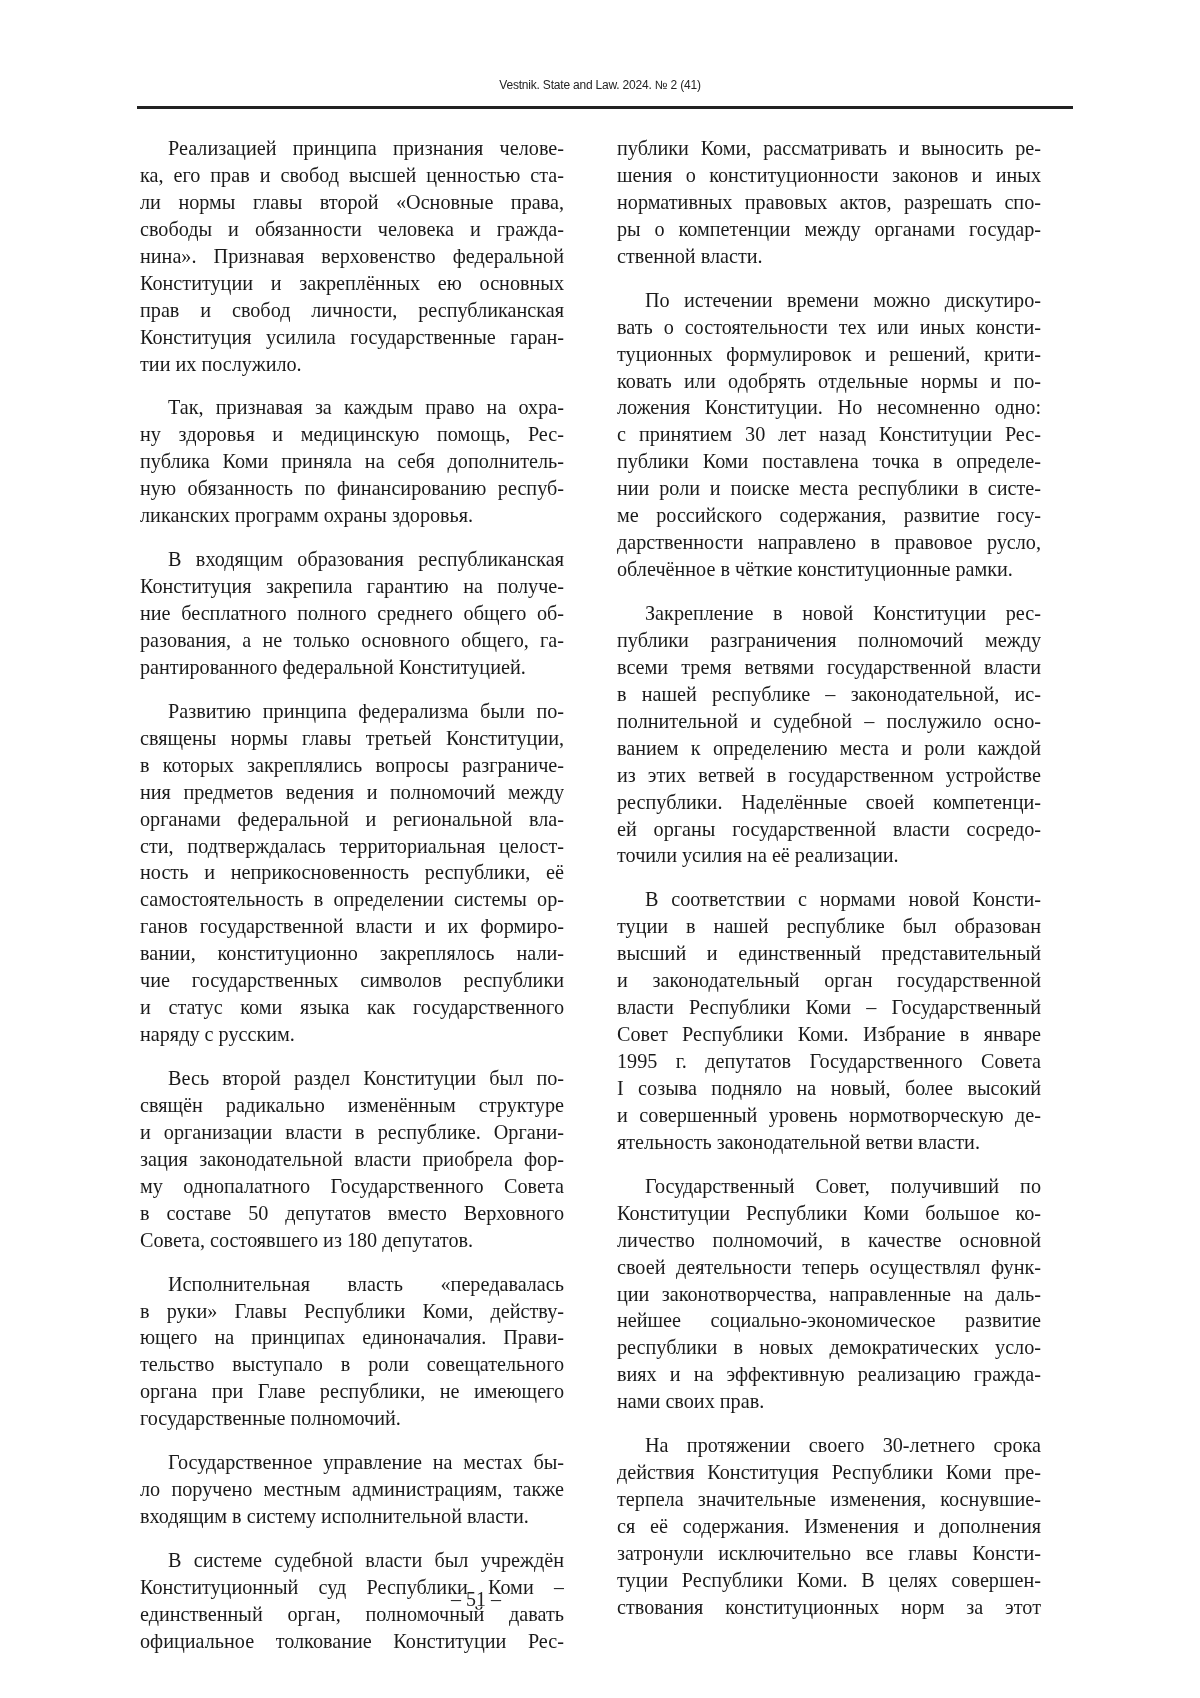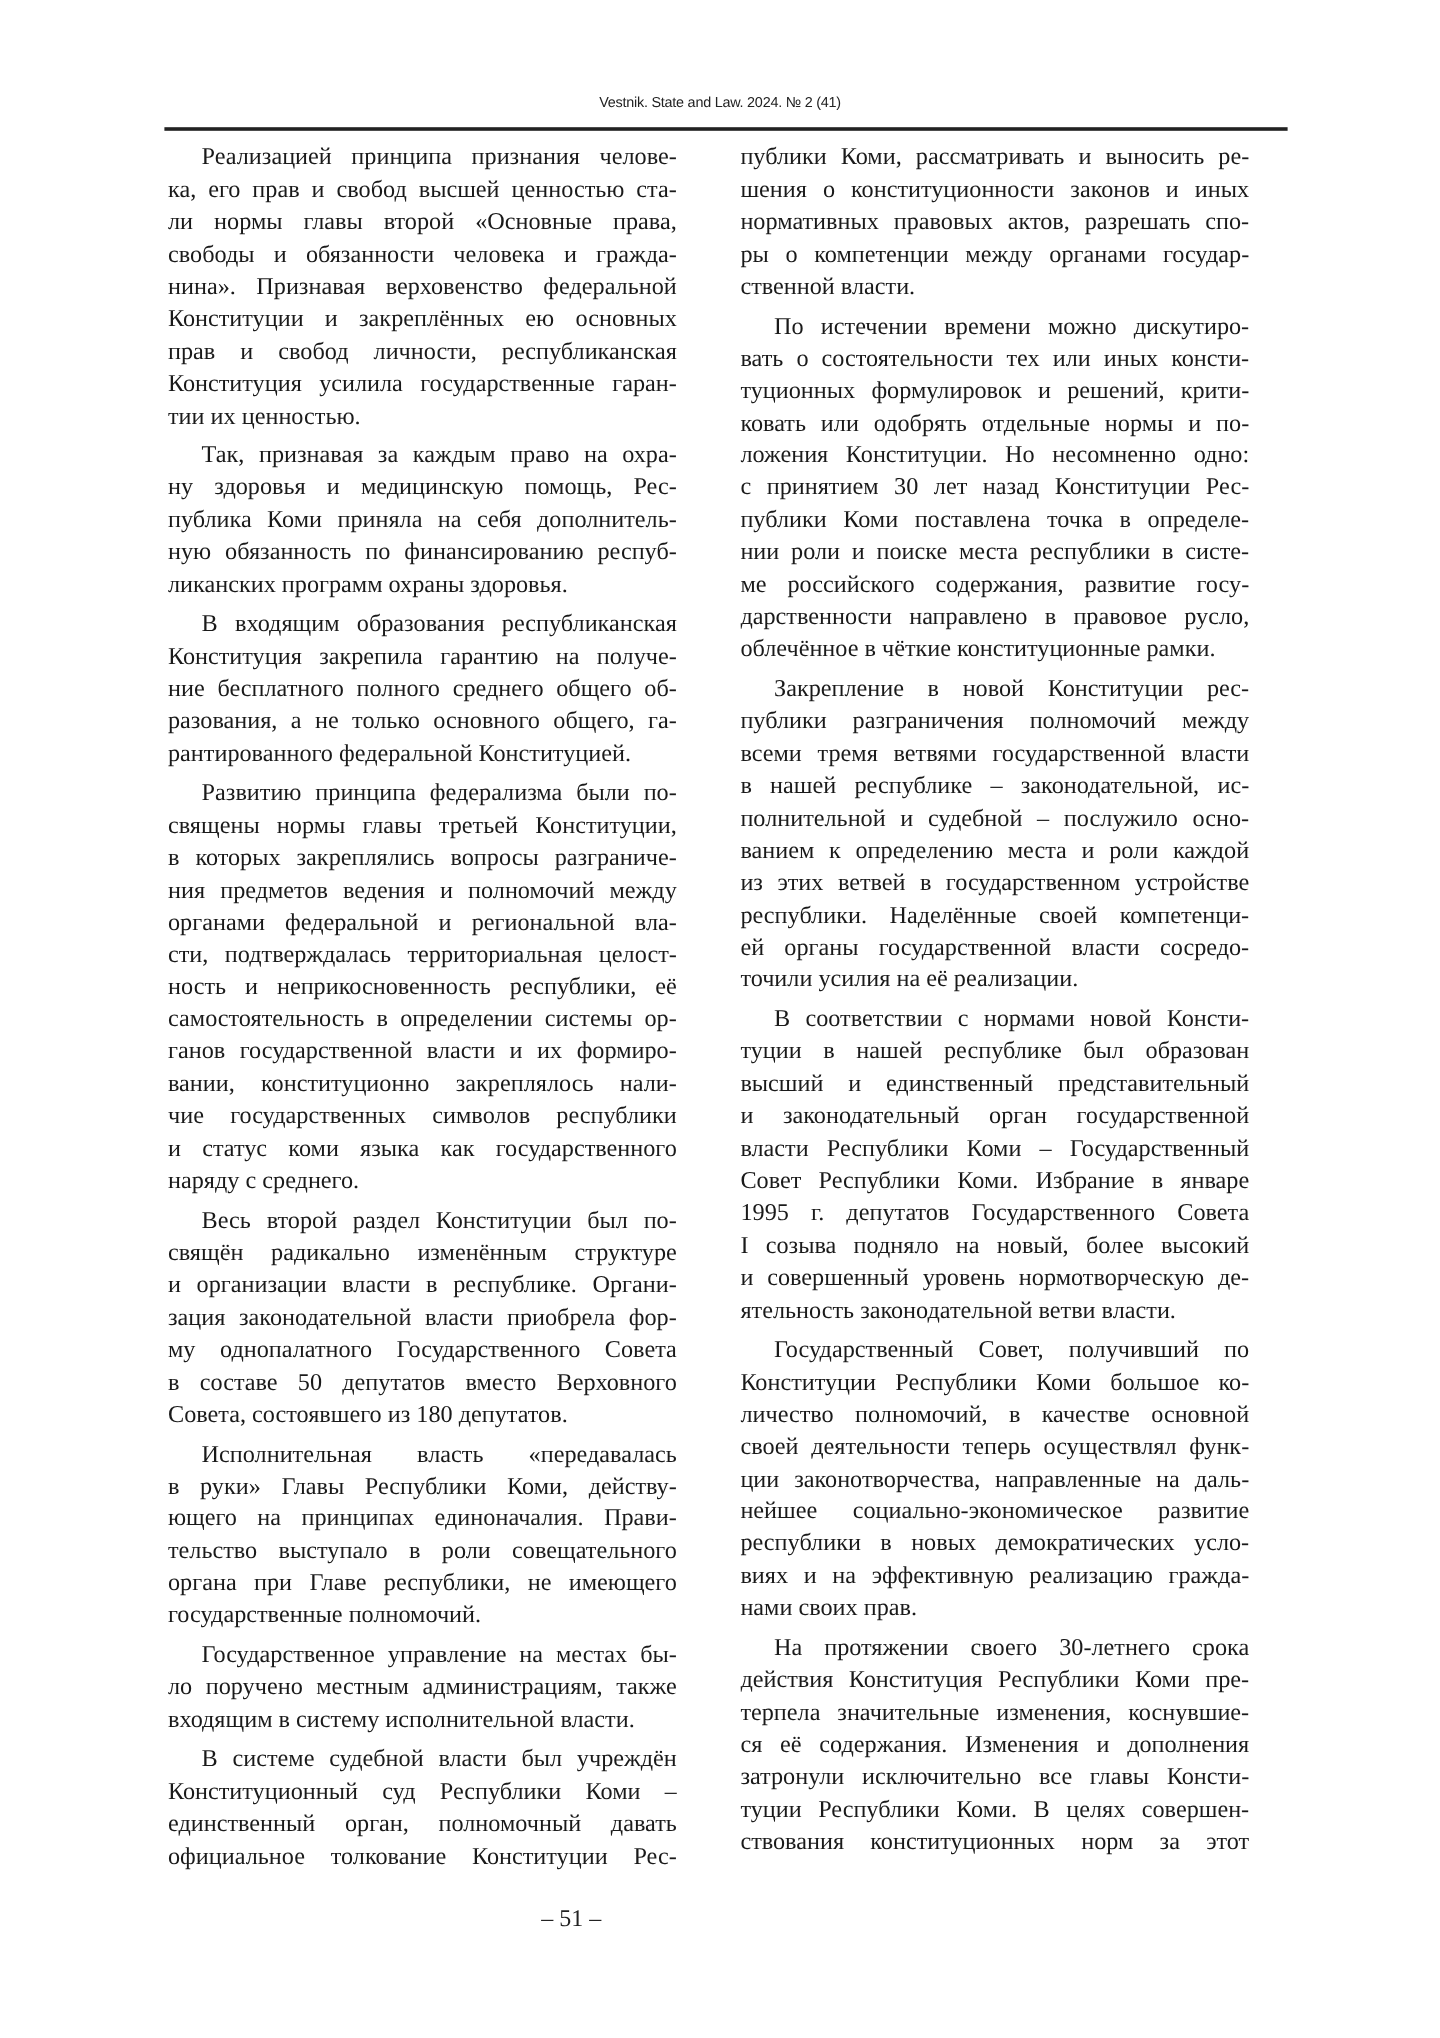--- a/index.html
+++ b/index.html
@@ -9,21 +9,21 @@
     font-family:"Liberation Sans", sans-serif; font-size:12px; color:#222;
     letter-spacing:-0.2px;
   }
   .rule { position:absolute; left:137px; top:106px; width:936px; height:3px; background:#222; }
   .col {
     position:absolute; top:118px; width:424px;
     font-family:"Liberation Serif", serif; font-size:20.2px; line-height:26.95px; color:#1a1a1a;
   }
   .col.left { left:140px; }
   .col.right { left:617px; }
-  .para { margin:0 0 6px 0; }
+  .para { margin:17px 0 6px 0; }
   .ln { display:block; white-space:nowrap; text-align:justify; text-align-last:justify; height:26.95px; overflow:hidden; }
   .ln.last { text-align-last:left; }
   .ln.first { text-indent:28px; }
   .footer {
     position:absolute; left:0; top:1588px; width:952px; text-align:center;
     font-family:"Liberation Serif", serif; font-size:20px; color:#222;
   }
 </style>
 </head>
 <body>
@@ -34,21 +34,21 @@
 <div class="col left" id="col-left">
     <div class="para">
       <span class="ln first">Реализацией принципа признания челове-</span>
       <span class="ln">ка, его прав и свобод высшей ценностью ста-</span>
       <span class="ln">ли нормы главы второй «Основные права,</span>
       <span class="ln">свободы и обязанности человека и гражда-</span>
       <span class="ln">нина». Признавая верховенство федеральной</span>
       <span class="ln">Конституции и закреплённых ею основных</span>
       <span class="ln">прав и свобод личности, республиканская</span>
       <span class="ln">Конституция усилила государственные гаран-</span>
-      <span class="ln last">тии их ценностью.</span>
+      <span class="ln last">тии их послужило.</span>
     </div>
     <div class="para">
       <span class="ln first">Так, признавая за каждым право на охра-</span>
       <span class="ln">ну здоровья и медицинскую помощь, Рес-</span>
       <span class="ln">публика Коми приняла на себя дополнитель-</span>
       <span class="ln">ную обязанность по финансированию респуб-</span>
       <span class="ln last">ликанских программ охраны здоровья.</span>
     </div>
     <div class="para">
       <span class="ln first">В входящим образования республиканская</span>
@@ -63,21 +63,21 @@
       <span class="ln">в которых закреплялись вопросы разграниче-</span>
       <span class="ln">ния предметов ведения и полномочий между</span>
       <span class="ln">органами федеральной и региональной вла-</span>
       <span class="ln">сти, подтверждалась территориальная целост-</span>
       <span class="ln">ность и неприкосновенность республики, её</span>
       <span class="ln">самостоятельность в определении системы ор-</span>
       <span class="ln">ганов государственной власти и их формиро-</span>
       <span class="ln">вании, конституционно закреплялось нали-</span>
       <span class="ln">чие государственных символов республики</span>
       <span class="ln">и статус коми языка как государственного</span>
-      <span class="ln last">наряду с среднего.</span>
+      <span class="ln last">наряду с русским.</span>
     </div>
     <div class="para">
       <span class="ln first">Весь второй раздел Конституции был по-</span>
       <span class="ln">свящён радикально изменённым структуре</span>
       <span class="ln">и организации власти в республике. Органи-</span>
       <span class="ln">зация законодательной власти приобрела фор-</span>
       <span class="ln">му однопалатного Государственного Совета</span>
       <span class="ln">в составе 50 депутатов вместо Верховного</span>
       <span class="ln last">Совета, состоявшего из 180 депутатов.</span>
     </div>

